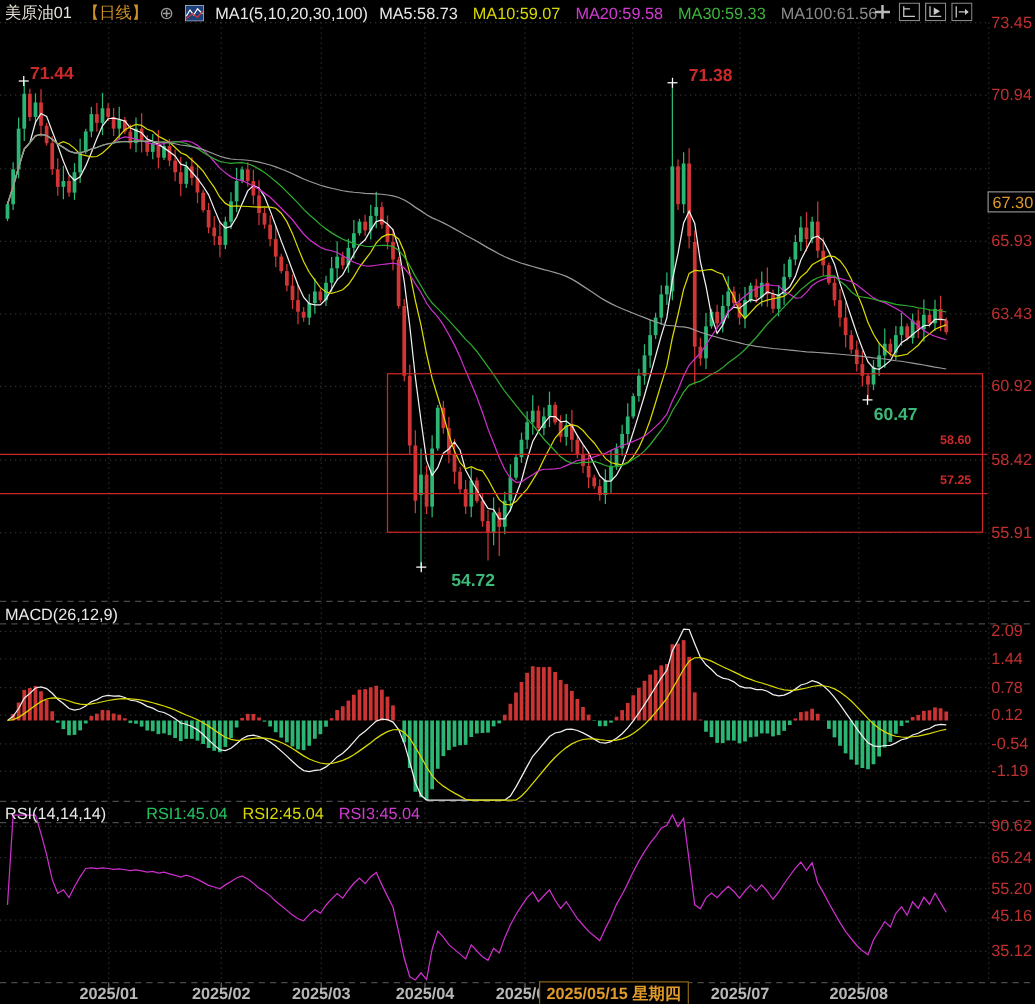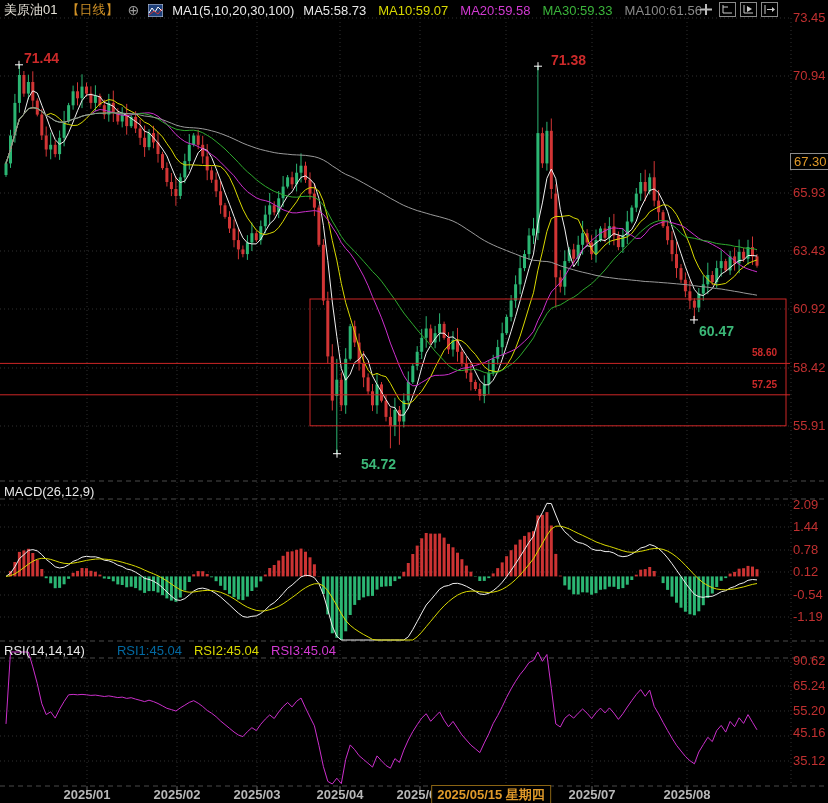--- a/index.html
+++ b/index.html
@@ -653,21 +653,21 @@
     </span>
   </div>
 
   <div id="macd-header" class="hdr">
     <span>MACD(26,12,9)</span>
   </div>
 
   <div id="rsi-header" class="hdr">
     <span>RSI(14,14,14)</span>
     <span id="rsi-values" style="display:flex;gap:12px;">
-        <span style="color: #0369a1;">RSI1:45.04</span>
+        <span style="color: #22c55e;">RSI1:45.04</span>
         <span style="color: rgb(217, 217, 0);">RSI2:45.04</span>
         <span style="color: rgb(210, 58, 210);">RSI3:45.04</span>
       </span>
   </div>
 
   <div id="labels-layer">
       <div class="axl" style="top: 10px;">73.45</div>
       <div class="axl" style="top: 68px;">70.94</div>
       <div class="axl" style="top: 127px; margin-left: 40px;">68.44</div>
       <div class="axl hl" style="top: 153px;">67.30</div>

